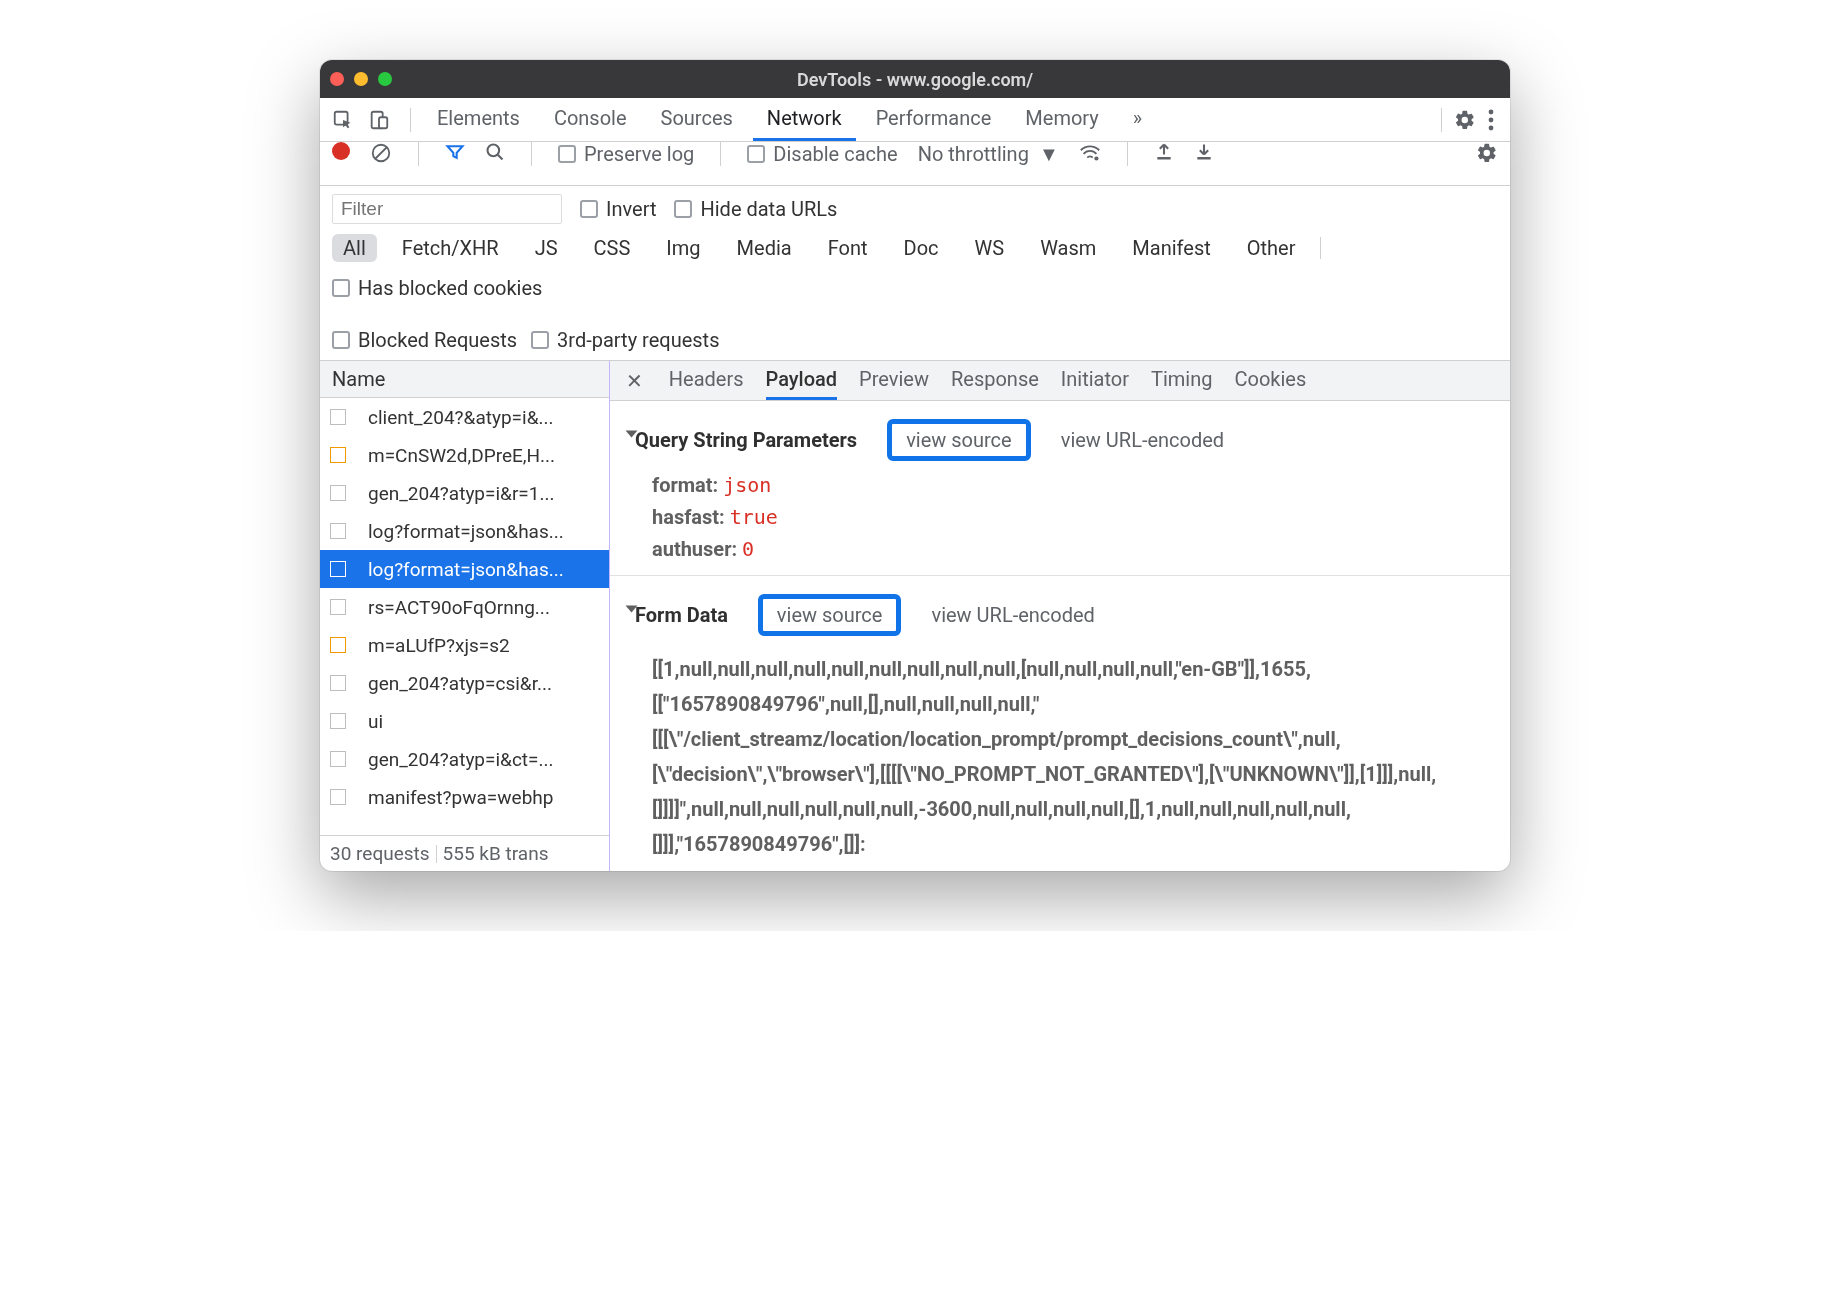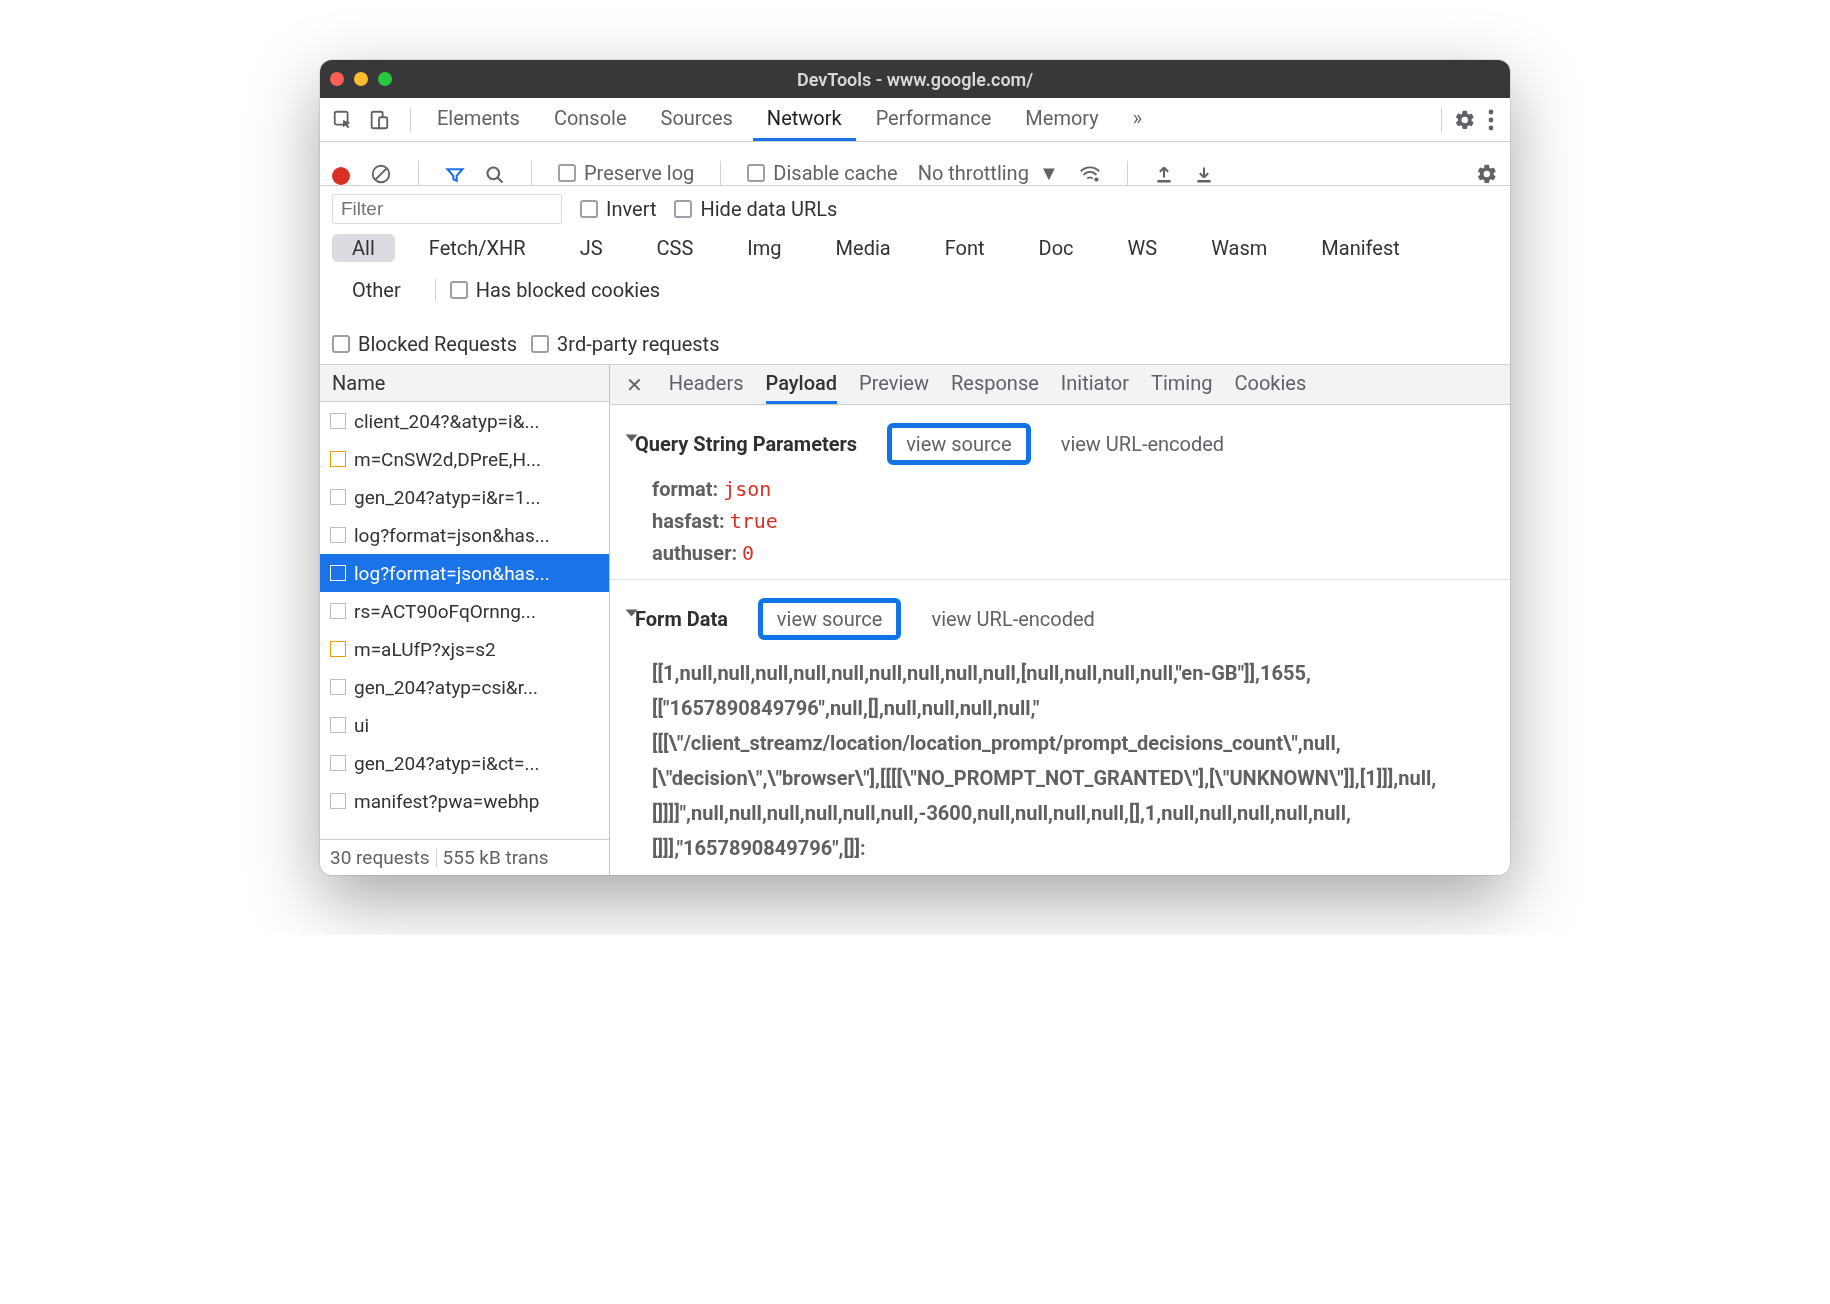--- a/index.html
+++ b/index.html
@@ -65,21 +65,21 @@
   .top-tabs .tab.active {
     color: #202124;
     font-weight: 400;
     border-bottom-color:#1a73e8;
   }
   .top-tabs .spacer { flex:1; }
   .icon { display:inline-flex; align-items:center; justify-content:center; }
   .icon svg { display:block; }
   
   .toolbar {
-    display:flex; align-items:flex-end;
+    display:flex; align-items:flex-start;
     height: 44px;
     padding: 0 12px;
     gap: 20px;
     border-bottom: 1px solid #d0d0d0;
     color:#5f6368;
     font-size:20px;
   }
   .record-dot { width:18px;height:18px;border-radius:50%;background:#d93025; }
   .checkbox {
     width:18px;height:18px;border:2px solid #9aa0a6;border-radius:3px;
@@ -99,37 +99,37 @@
     padding: 2px 8px; font-size:19px; color:#5f6368;
   }
   
   .types-row {
     padding: 4px 12px 8px;
     display:flex; flex-wrap:wrap; align-items:center; gap:14px;
     font-size:20px; color:#333;
     border-bottom:1px solid #d0d0d0;
   }
   .chip {
-    padding: 2px 20px; border-radius:6px; cursor:pointer;
+    padding: 2px 11px; border-radius:6px; cursor:pointer;
   }
   .chip.active { background:#dadce0; }
   .types-row .sep { width:1px; height:22px; background:#d0d0d0; }
   
   .main { display:flex; height: 510px; }
   .sidebar {
     width: 290px; border-right:1px solid #c4b5fd;
     display:flex; flex-direction:column;
   }
   .col-header {
     background:#f1f3f4; border-bottom:1px solid #d0d0d0;
     padding: 6px 12px; font-size:20px; color:#333;
   }
   .req-list { flex:1; overflow:hidden; }
   .req {
-    display:flex; align-items:center; gap:8px;
+    display:flex; align-items:center; gap:22px;
     padding: 4px 10px; height:38px;
     font-size:19px; color:#333;
     white-space:nowrap; overflow:hidden; text-overflow:ellipsis;
     cursor:pointer;
   }
   .req.selected { background:#1a73e8; color:#fff; }
   .req .type-box {
     width:16px;height:16px;border:1.5px solid #bdbdbd;flex:0 0 auto;
   }
   .req .type-box.js { border-color:#f29900; color:#f29900; }

